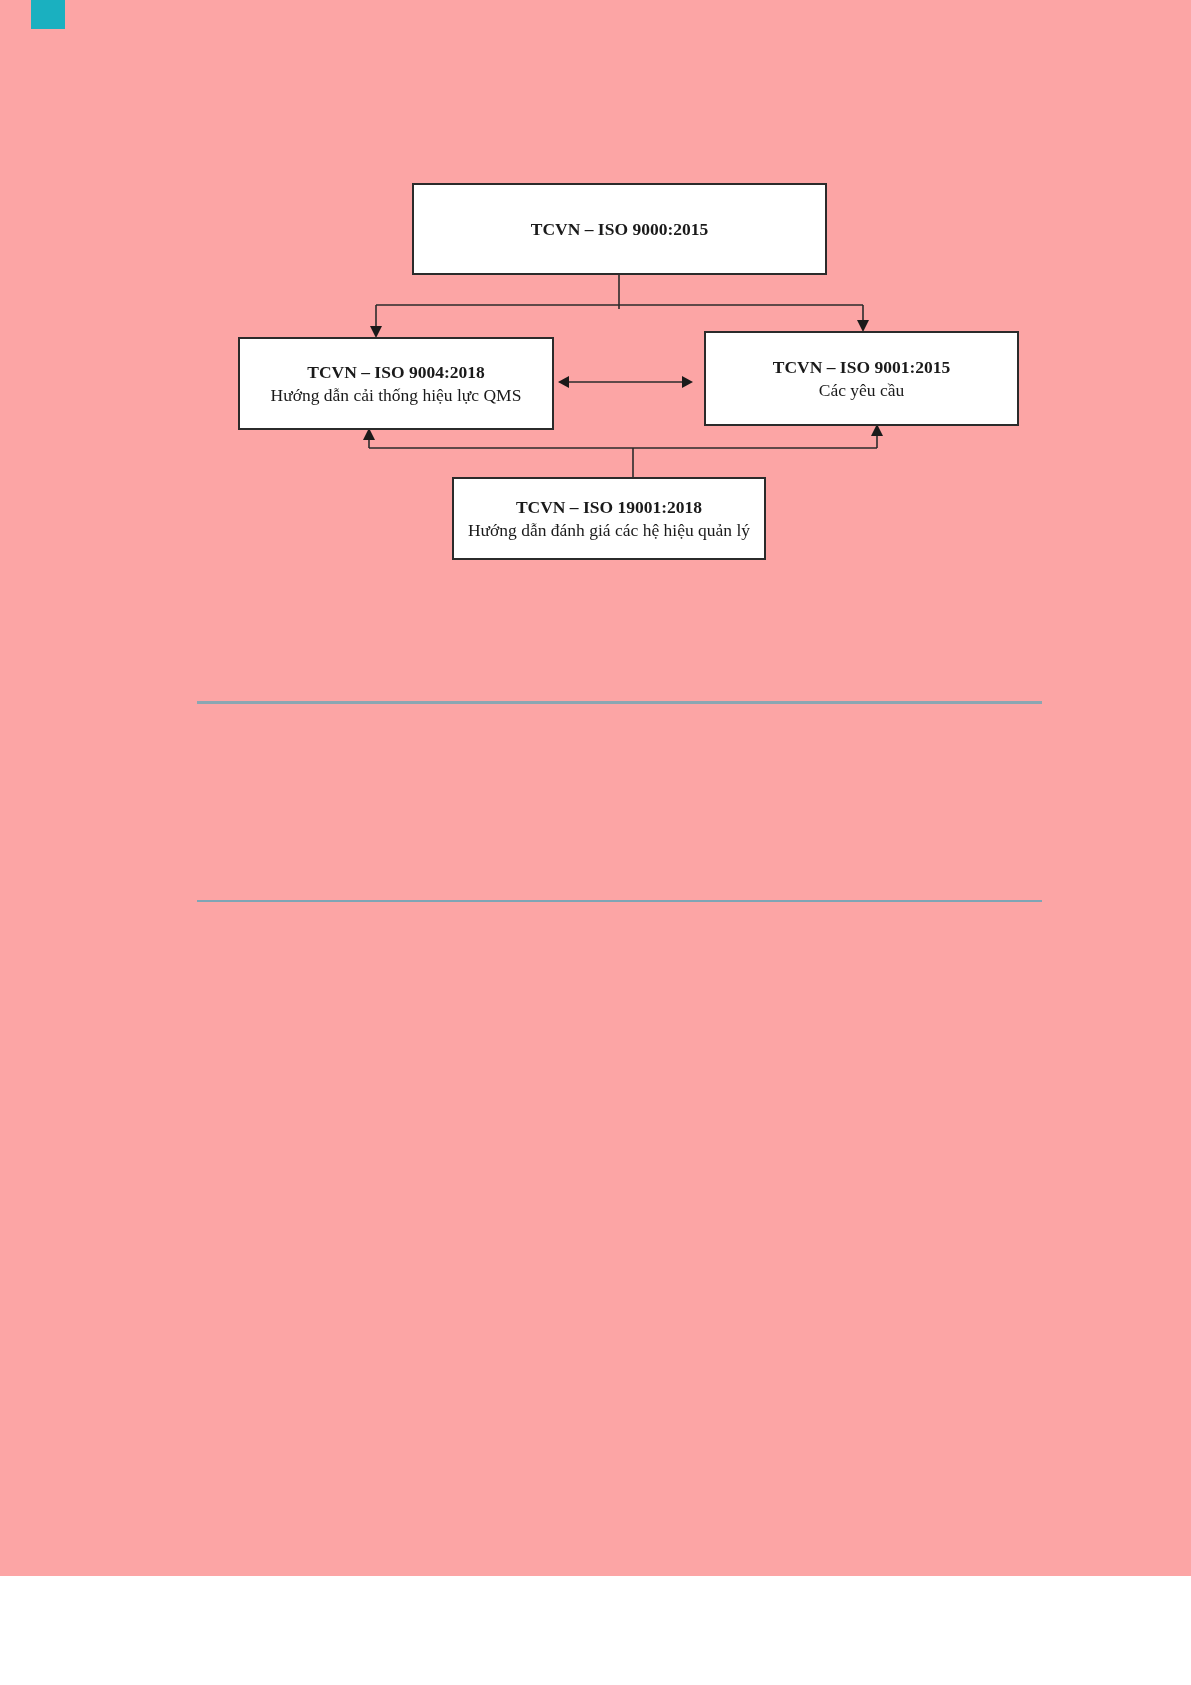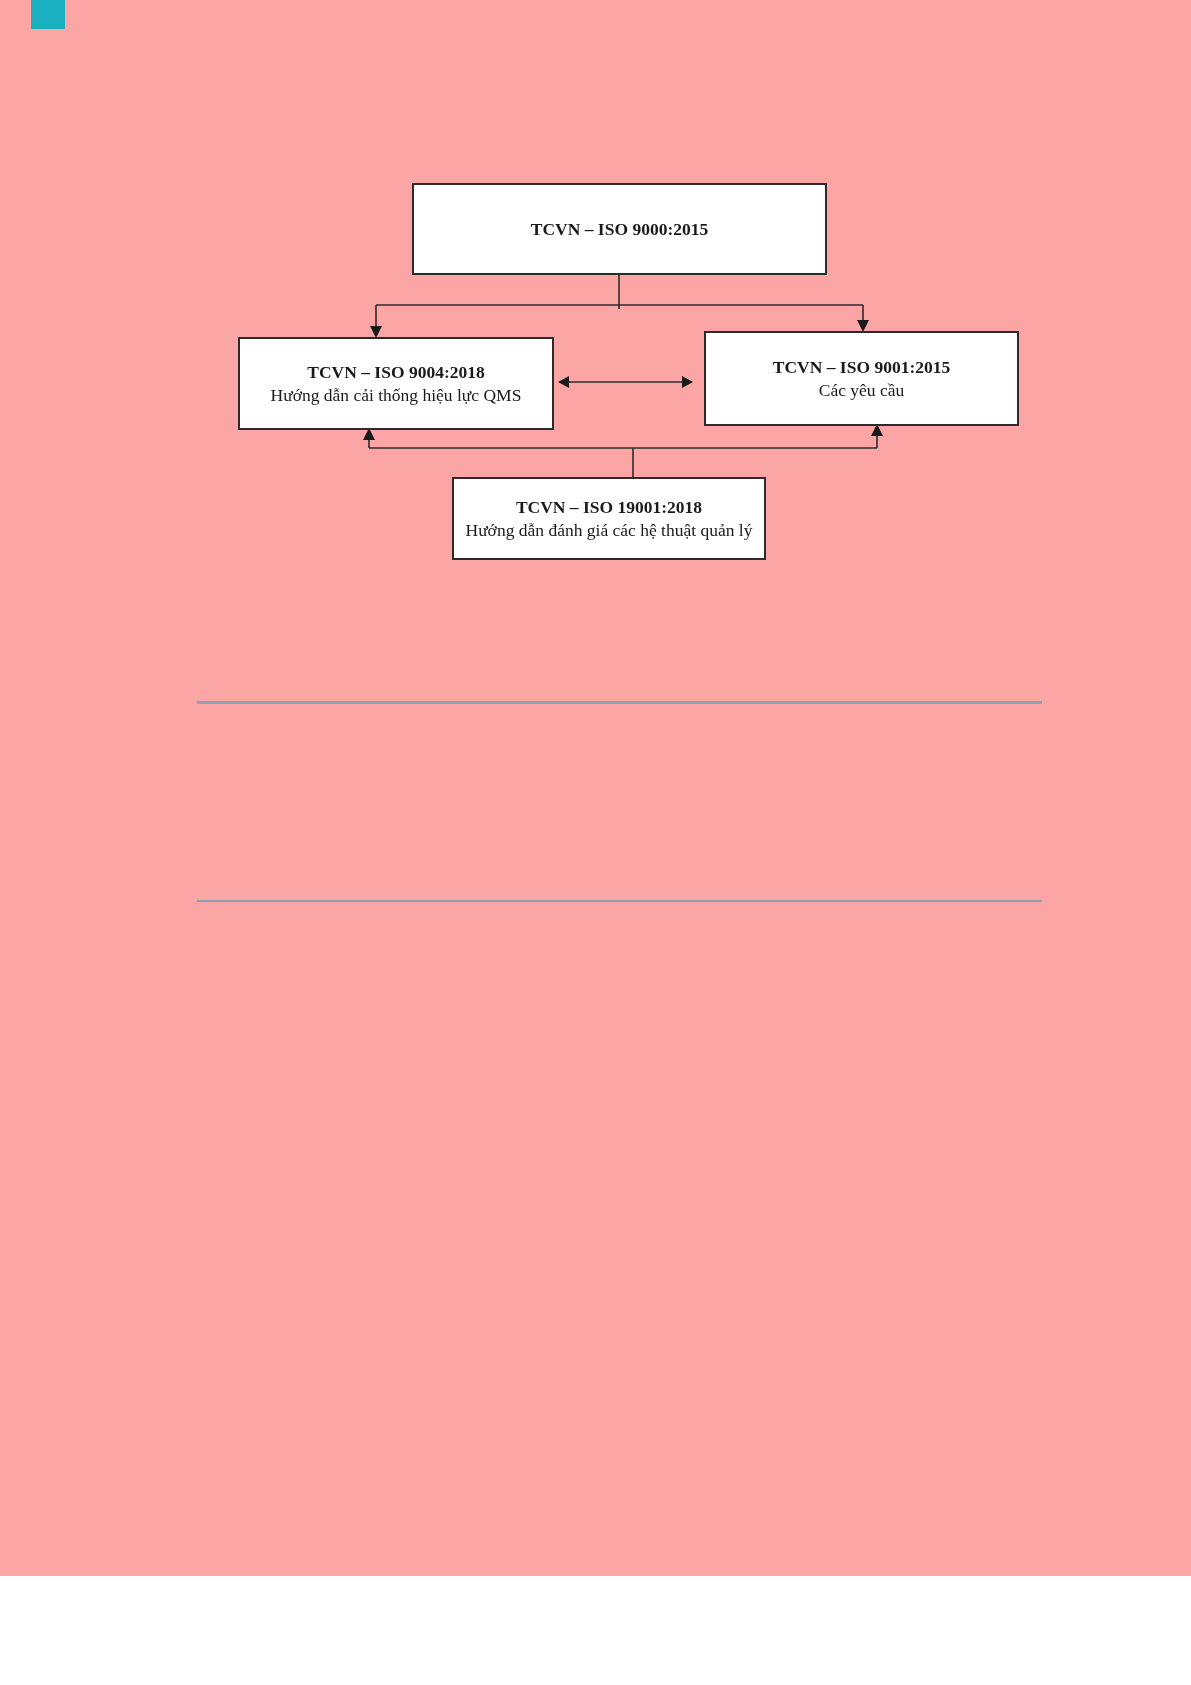--- a/index.html
+++ b/index.html
@@ -126,21 +126,21 @@
     <div class="box-sub">Hướng dẫn cải thống hiệu lực QMS</div>
   </div>
 
   <div class="dbox box-9001">
     <div class="box-title">TCVN – ISO 9001:2015</div>
     <div class="box-sub">Các yêu cầu</div>
   </div>
 
   <div class="dbox box-19001">
     <div class="box-title">TCVN – ISO 19001:2018</div>
-    <div class="box-sub">Hướng dẫn đánh giá các hệ thuật quản lý</div>
+    <div class="box-sub">Hướng dẫn đánh giá các hệ hiệu quản lý</div>
   </div>
 
   <div class="rule rule-1"></div>
   <div class="rule rule-2"></div>
 
   <div class="bottom-bar"></div>
   <div class="speck speck-teal"></div>
   <div class="speck speck-dark1"></div>
   <div class="speck speck-dark2"></div>
 

